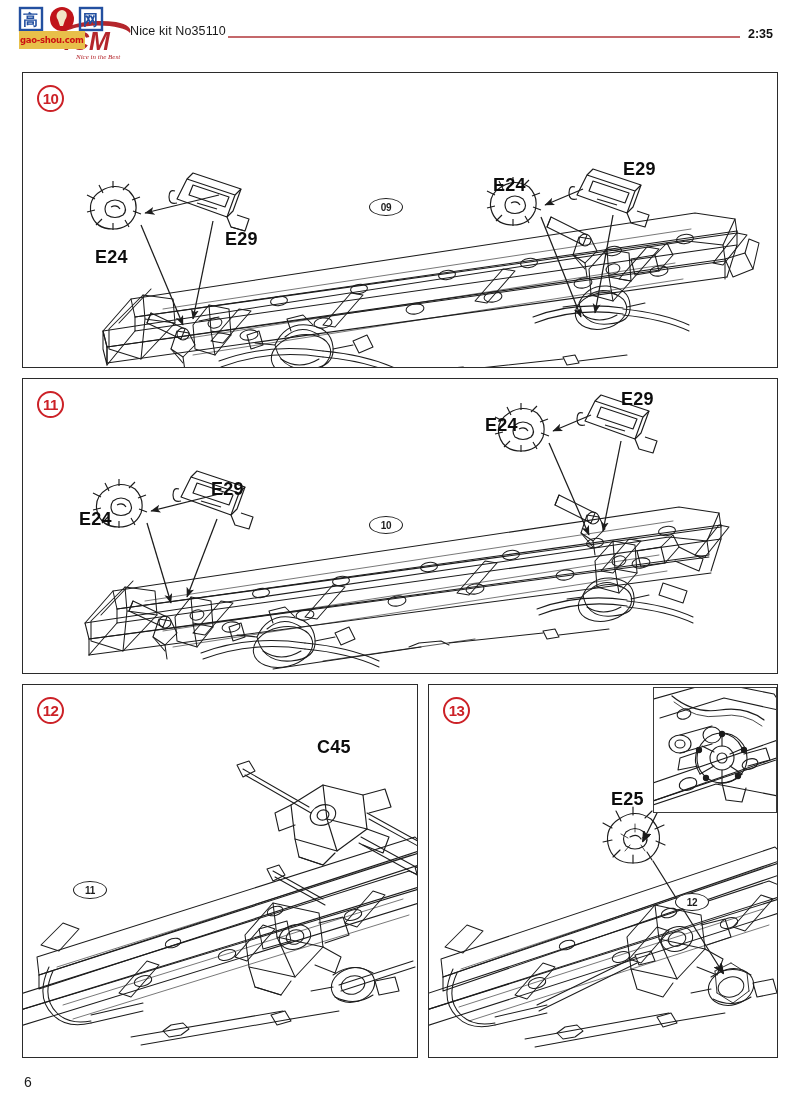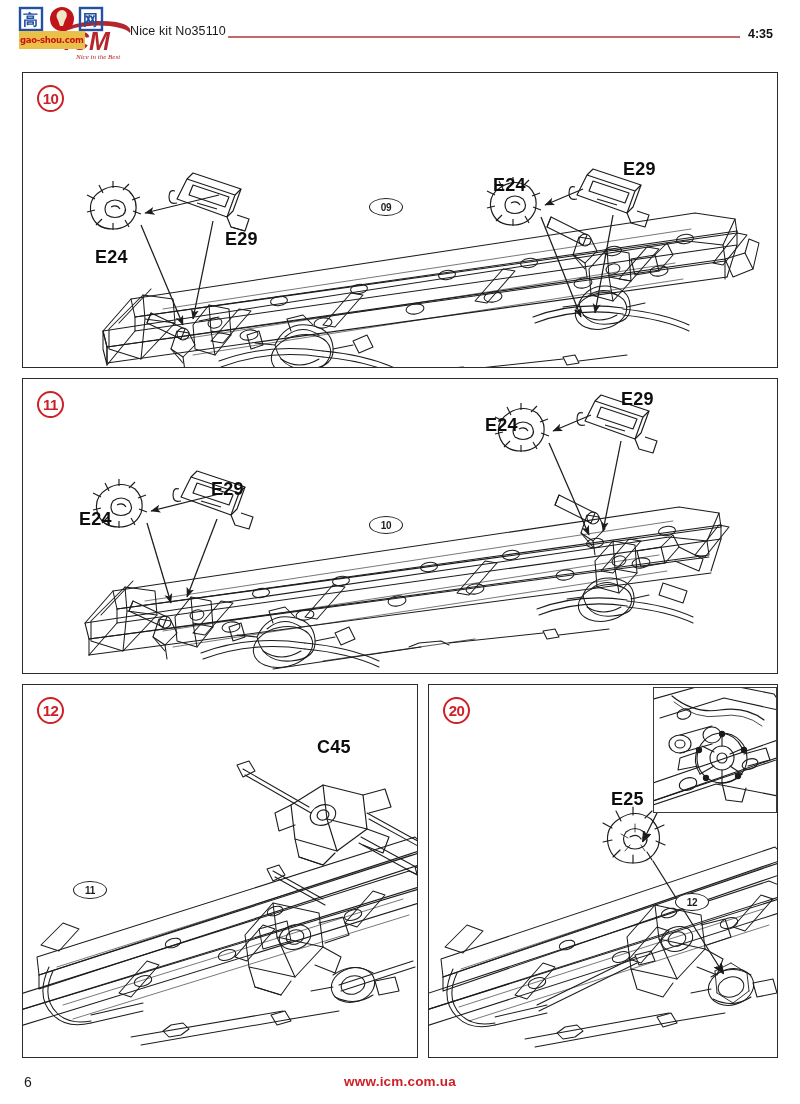--- a/index.html
+++ b/index.html
@@ -154,21 +154,21 @@
         <circle cx="44" cy="13" r="12" fill="#c0141a"></circle>
         <path d="M40 6 q4 -4 8 0 q2 4 -1 8 l-2 6 h-3 l-2 -6 q-3 -4 0 -8 z" fill="#f2e6c8"></path>
         <rect x="62" y="2" width="22" height="22" fill="none" stroke="#2350a0" stroke-width="2.4"></rect>
         <text x="65" y="19" font-family="DejaVu Sans, sans-serif" font-size="15" font-weight="bold" fill="#2350a0">网</text>
       </svg>
       <div id="wm-text">gao-shou.com</div>
     </div>
 
     <div id="kit-no">Nice kit No35110</div>
     <div id="header-rule"></div>
-    <div id="scale">4:35</div>
+    <div id="scale">2:35</div>
   </div>
 
   <div class="panel" id="panel-10">
 
     <svg class="art" width="756" height="296" viewBox="0 0 756 296">
       <g fill="none" stroke="#1c1c1c" stroke-width="1.05" stroke-linejoin="round" stroke-linecap="round">
 
         <path d="M78 262 L660 172 L710 182 L712 214 L96 300 Z" opacity="0"></path>
 
         <path d="M80 258 L664 168 L700 172 L702 186 L84 274 Z"></path>
@@ -684,21 +684,21 @@
           <path d="M228 128 L214 156"></path>
           <path d="M224 176 L294 288"></path>
         </g>
 
         <path d="M30 322 L334 224" stroke-width="0.6"></path>
         <path d="M40 336 L340 240" stroke-width="0.6"></path>
         <path d="M32 284 L342 180" stroke-width="0.6"></path>
       </g>
     </svg>
 
-    <div class="step-badge pos">20</div>
+    <div class="step-badge pos">13</div>
 
     <div class="part-label" style="left:182px; top:104px;">E25</div>
 
     <div class="sub-badge" style="left:246px; top:208px;">12</div>
 
     <div id="detail-inset">
       <svg width="124" height="126" viewBox="0 0 124 126">
         <g fill="none" stroke="#1c1c1c" stroke-width="1.1" stroke-linejoin="round" stroke-linecap="round">
 
           <path d="M-4 96 L124 52 L128 58 L128 70 L-4 114 Z"></path>
@@ -732,15 +732,14 @@
           <path d="M44 64 L26 70 L24 82 L44 78"></path>
 
           <path d="M18 8 q22 18 48 14 q26 -4 44 10" stroke-width="1.2"></path>
           <path d="M20 14 q22 18 46 14 q24 -4 42 10" stroke-width="0.8"></path>
         </g>
       </svg>
     </div>
   </div>
 
   <div id="page-num">6</div>
-  <div id="site">www.icm.com.ua</div>
 
 </div>
 
 </body></html>

